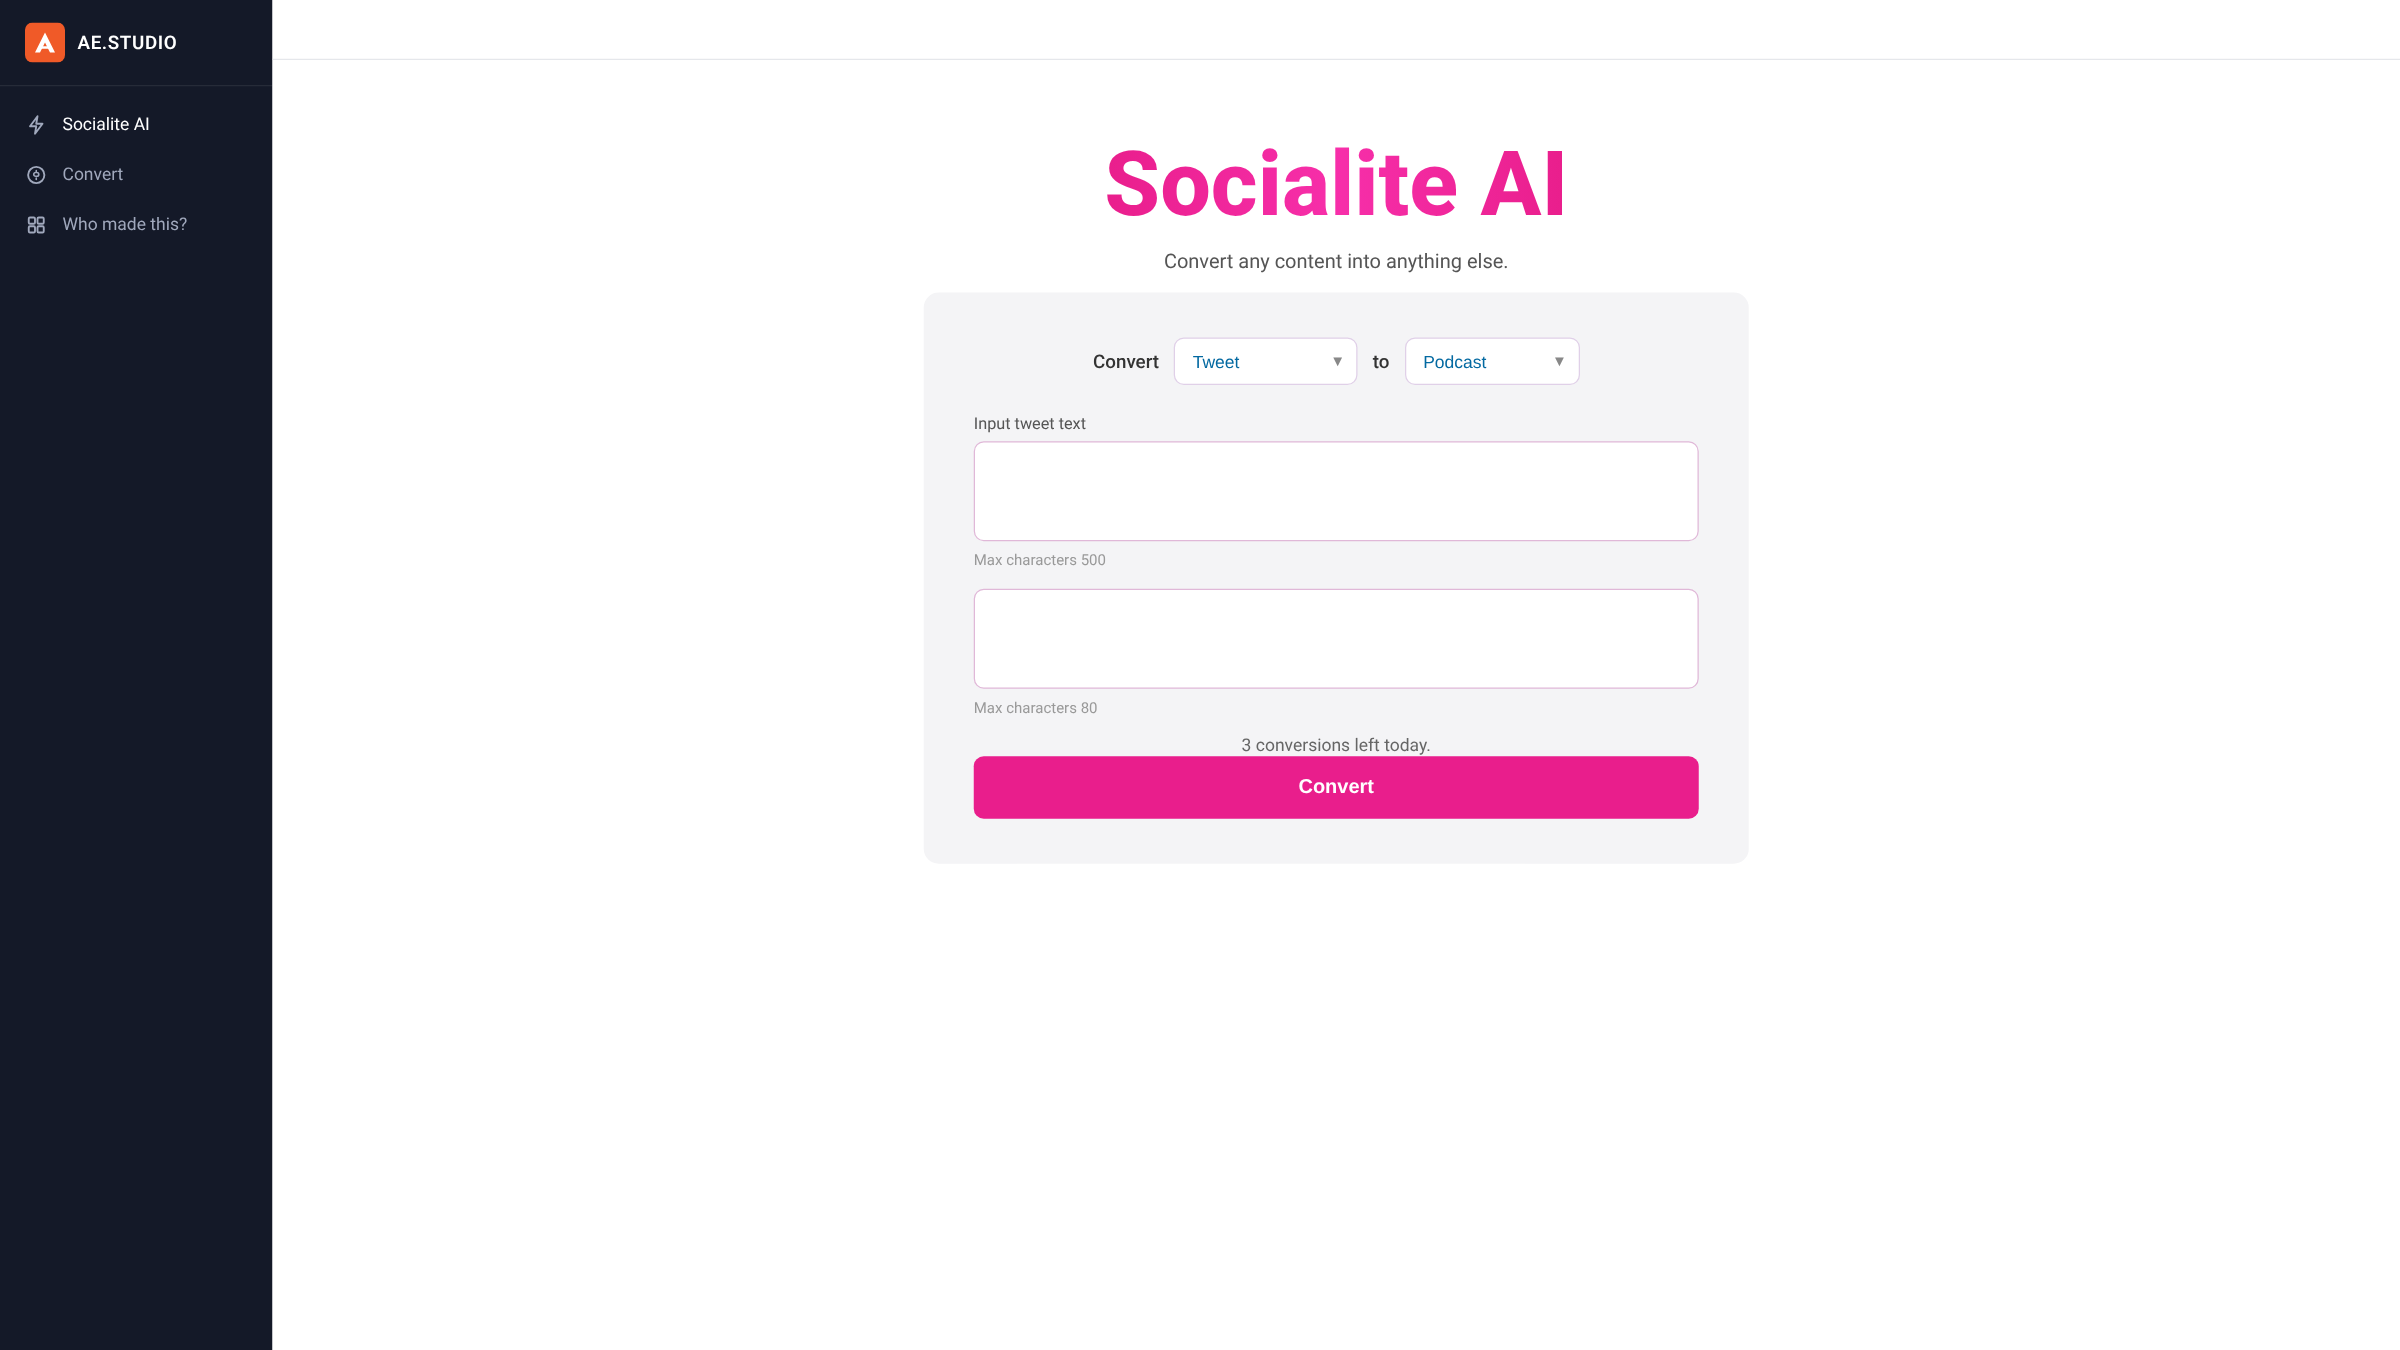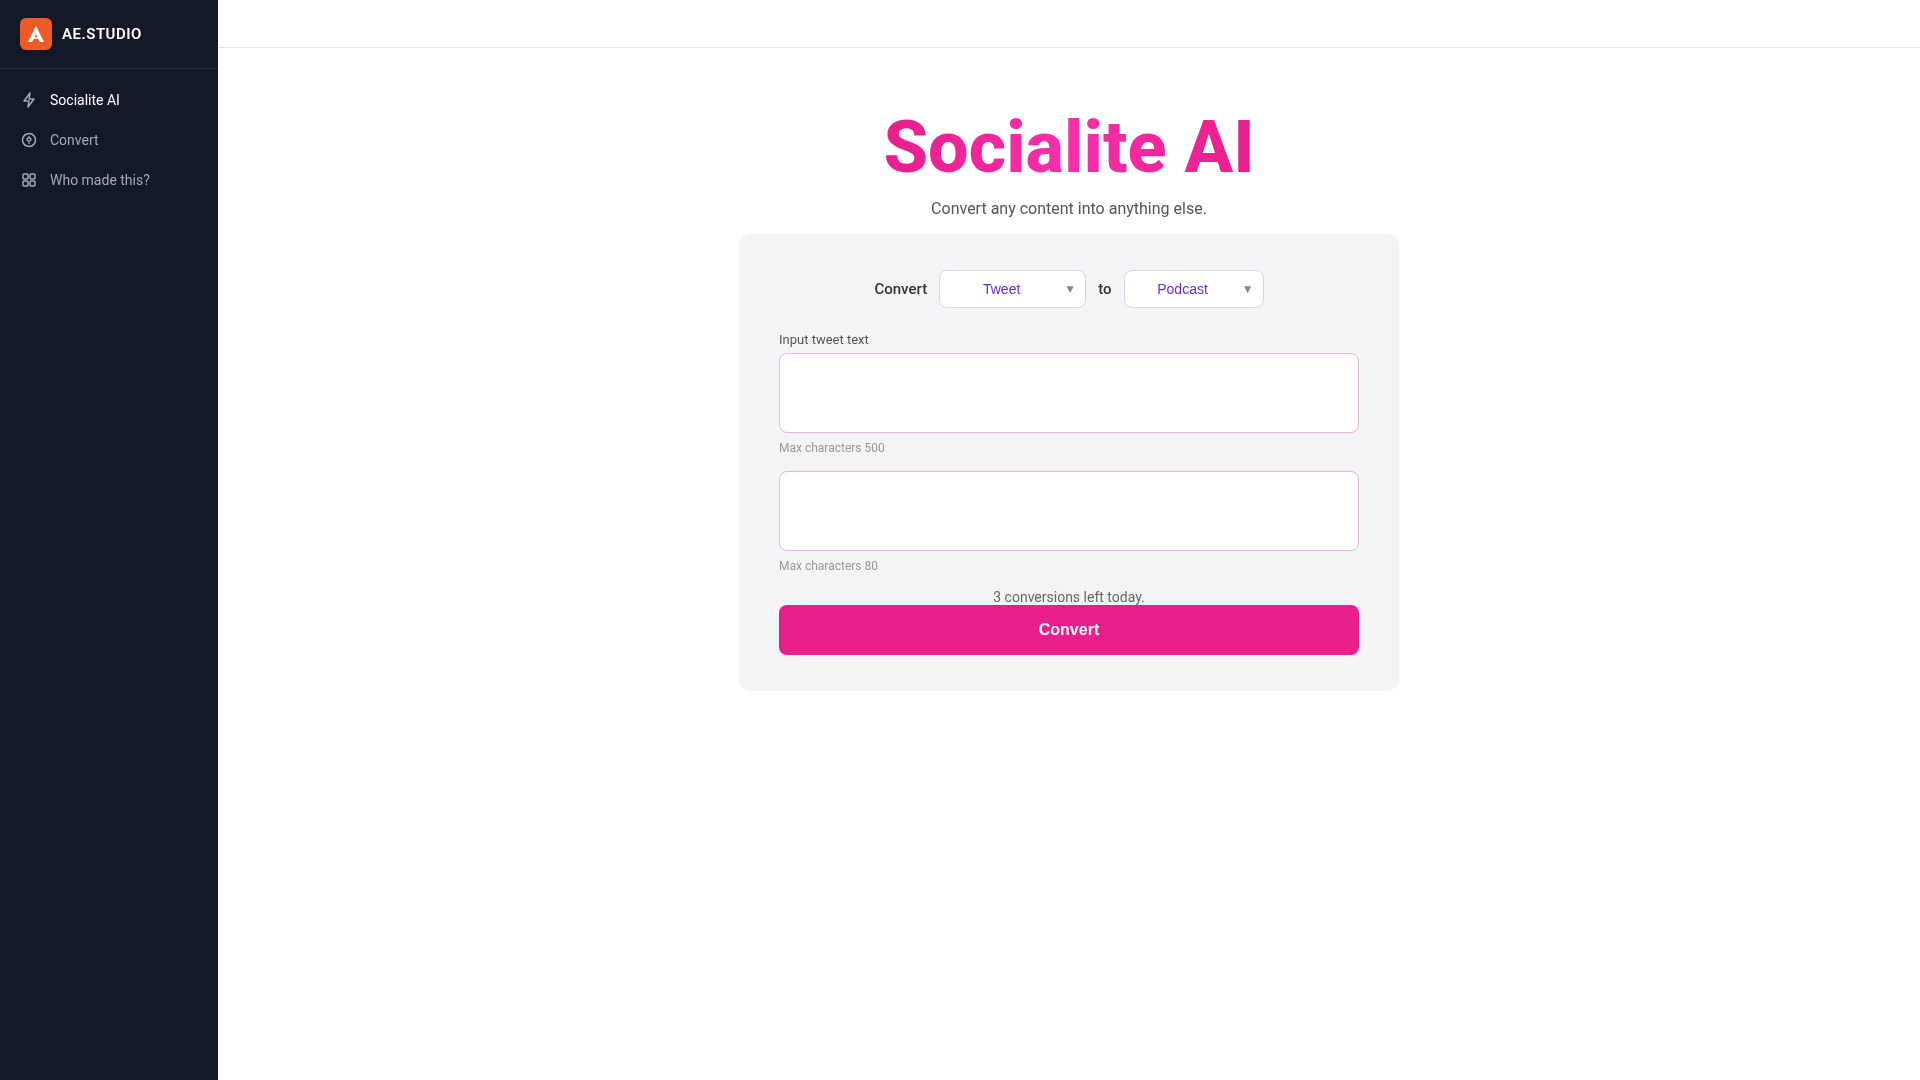--- a/index.html
+++ b/index.html
@@ -157,25 +157,24 @@
     }
 
     .select-wrapper select {
       appearance: none;
       -webkit-appearance: none;
       background: #ffffff;
       border: 1.5px solid #e0d0e8;
       border-radius: 8px;
       padding: 10px 36px 10px 14px;
       font-size: 14px;
-      color: #6d28d9;
+      color: #0369a1;
       cursor: pointer;
       outline: none;
       min-width: 140px;
-      text-align: center;
     }
 
     .select-chevron {
       position: absolute;
       right: 10px;
       top: 50%;
       transform: translateY(-50%);
       pointer-events: none;
       color: #888;
       font-size: 12px;

